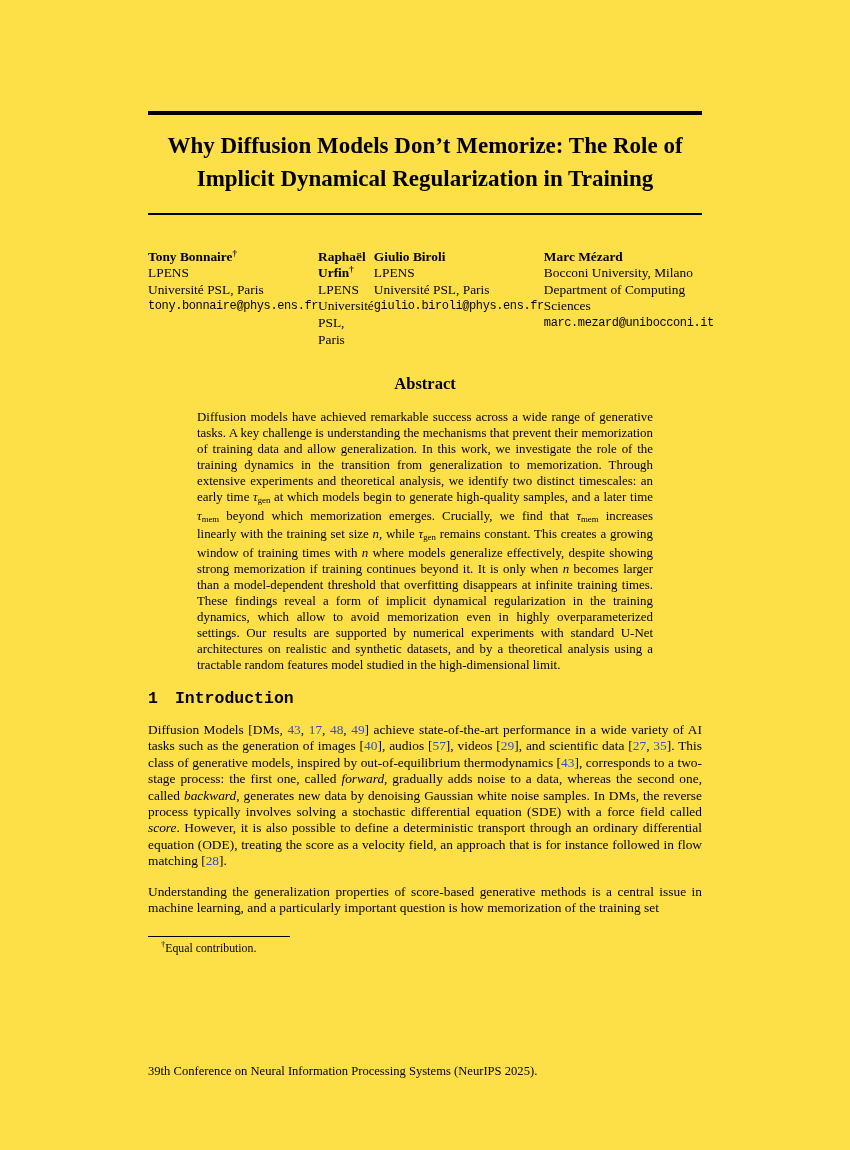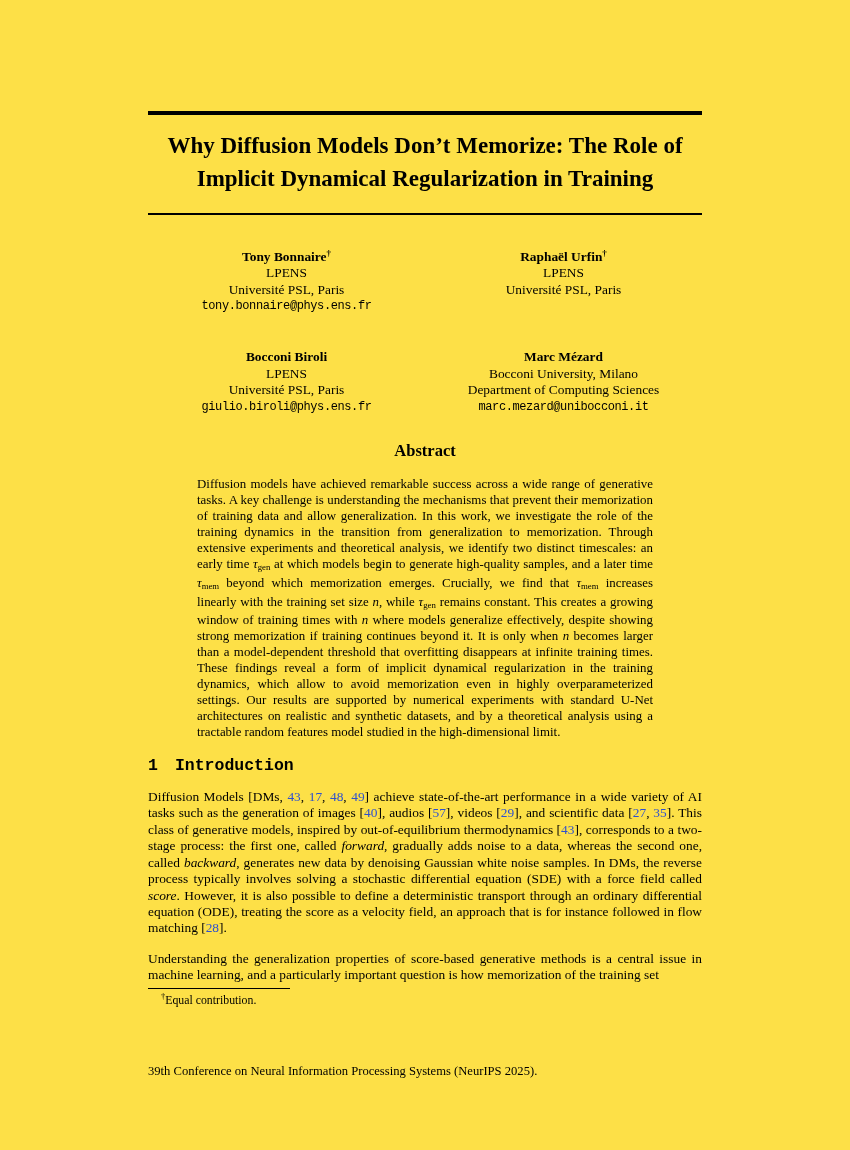--- a/index.html
+++ b/index.html
@@ -19,23 +19,23 @@
     margin-top: 14px;
     text-align: center;
     font-size: 23px;
     font-weight: bold;
     line-height: 33px;
   }
   .rule-thin { margin-top: 18px; height: 1.6px; background: #000; }
   .authors {
     margin-top: 34px;
     display: grid;
-    grid-template-columns: 1fr 1fr;
+    grid-template-columns: 1fr 1fr 1fr 1fr;
     row-gap: 34px;
-    text-align: center;
+    text-align: left;
     font-size: 13.4px;
     line-height: 16.6px;
   }
   .author-name { font-weight: bold; }
   sup.dagger { font-size: 9px; vertical-align: super; line-height: 0; }
   .author-email {
     font-family: "Liberation Mono", monospace;
     font-size: 12px;
     letter-spacing: -0.4px;
   }
@@ -51,21 +51,21 @@
   .section-number { margin-right: 17px; }
   .body-paragraph {
     margin-top: 14px;
     text-align: justify;
     font-size: 13.4px;
     line-height: 16.4px;
   }
   .seg-cite { color: var(--cite-color, #2d50d0); cursor: pointer; }
   .seg-i, .seg-math { font-style: italic; }
   .seg-msub { font-size: 0.68em; vertical-align: -0.18em; }
-  .footnote { margin-top: 4px; }
+  .footnote { margin-top: 20px; }
   .footnote-rule { width: 142px; height: 1px; background: #000; }
   .footnote-text { margin-top: 4px; font-size: 11.8px; padding-left: 13px; }
   .footnote-text sup { font-size: 8.5px; vertical-align: super; line-height: 0; }
   .page-footer { position: absolute; left: 148px; top: 1064px; font-size: 12.6px; }
 </style>
 </head>
 <body>
 
 <div class="page">
   <div class="content">
@@ -88,21 +88,21 @@
         <div class="author-email">tony.bonnaire@phys.ens.fr</div>
       </div>
 
       <div class="author">
         <div class="author-name"><span>Raphaël Urfin</span><sup class="dagger">†</sup></div>
         <div class="author-affil">LPENS</div>
         <div class="author-affil">Université PSL, Paris</div>
       </div>
 
       <div class="author">
-        <div class="author-name"><span>Bocconi Biroli</span><sup class="dagger"></sup></div>
+        <div class="author-name"><span>Giulio Biroli</span><sup class="dagger"></sup></div>
         <div class="author-affil">LPENS</div>
         <div class="author-affil">Université PSL, Paris</div>
         <div class="author-email">giulio.biroli@phys.ens.fr</div>
       </div>
 
       <div class="author">
         <div class="author-name"><span>Marc Mézard</span><sup class="dagger"></sup></div>
         <div class="author-affil">Bocconi University, Milano</div>
         <div class="author-affil">Department of Computing Sciences</div>
         <div class="author-email">marc.mezard@unibocconi.it</div>

